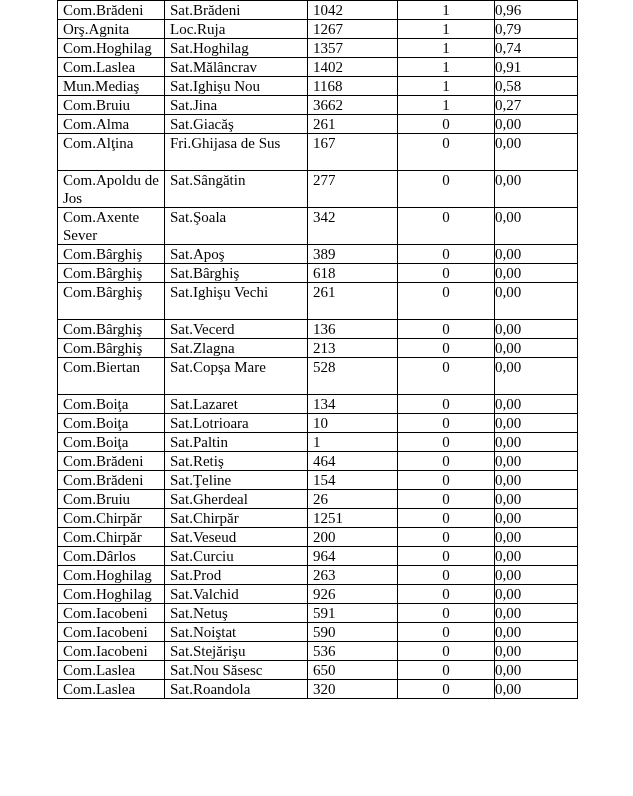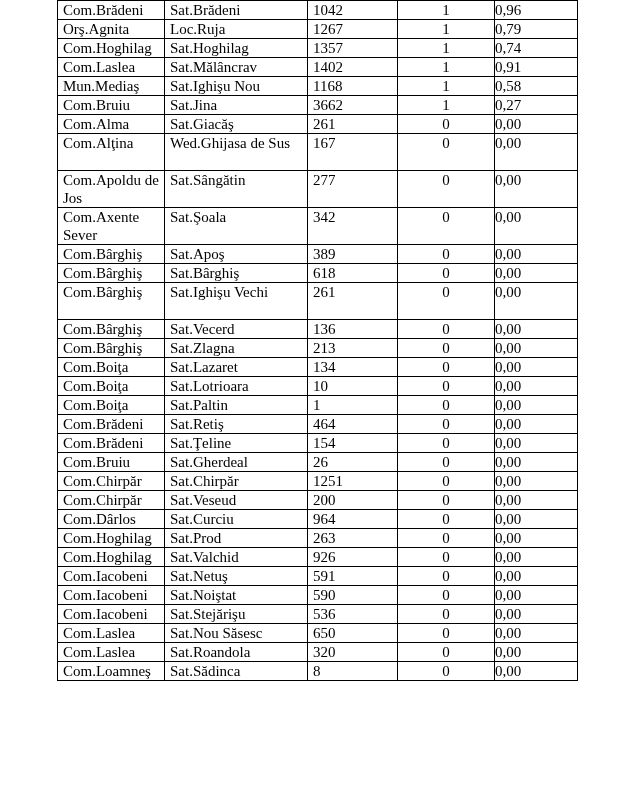--- a/index.html
+++ b/index.html
@@ -72,21 +72,21 @@
       </tr>
       <tr class="single">
         <td>Com.Alma</td>
         <td>Sat.Giacăş</td>
         <td>261</td>
         <td class="center">0</td>
         <td class="right">0,00</td>
       </tr>
       <tr class="double">
         <td>Com.Alţina</td>
-        <td>Wed.Ghijasa de Sus</td>
+        <td>Fri.Ghijasa de Sus</td>
         <td>167</td>
         <td class="center">0</td>
         <td class="right">0,00</td>
       </tr>
       <tr class="double">
         <td>Com.Apoldu de Jos</td>
         <td>Sat.Sângătin</td>
         <td>277</td>
         <td class="center">0</td>
         <td class="right">0,00</td>
@@ -126,20 +126,27 @@
         <td class="center">0</td>
         <td class="right">0,00</td>
       </tr>
       <tr class="single">
         <td>Com.Bârghiş</td>
         <td>Sat.Zlagna</td>
         <td>213</td>
         <td class="center">0</td>
         <td class="right">0,00</td>
       </tr>
+      <tr class="double">
+        <td>Com.Biertan</td>
+        <td>Sat.Copşa Mare</td>
+        <td>528</td>
+        <td class="center">0</td>
+        <td class="right">0,00</td>
+      </tr>
       <tr class="single">
         <td>Com.Boiţa</td>
         <td>Sat.Lazaret</td>
         <td>134</td>
         <td class="center">0</td>
         <td class="right">0,00</td>
       </tr>
       <tr class="single">
         <td>Com.Boiţa</td>
         <td>Sat.Lotrioara</td>
@@ -235,24 +242,17 @@
         <td>Com.Laslea</td>
         <td>Sat.Nou Săsesc</td>
         <td>650</td>
         <td class="center">0</td>
         <td class="right">0,00</td>
       </tr>
       <tr class="single">
         <td>Com.Laslea</td>
         <td>Sat.Roandola</td>
         <td>320</td>
-        <td class="center">0</td>
-        <td class="right">0,00</td>
-      </tr>
-      <tr class="single">
-        <td>Com.Loamneş</td>
-        <td>Sat.Sădinca</td>
-        <td>8</td>
         <td class="center">0</td>
         <td class="right">0,00</td>
       </tr>
     </tbody>
 </table>
 
 </body></html>

